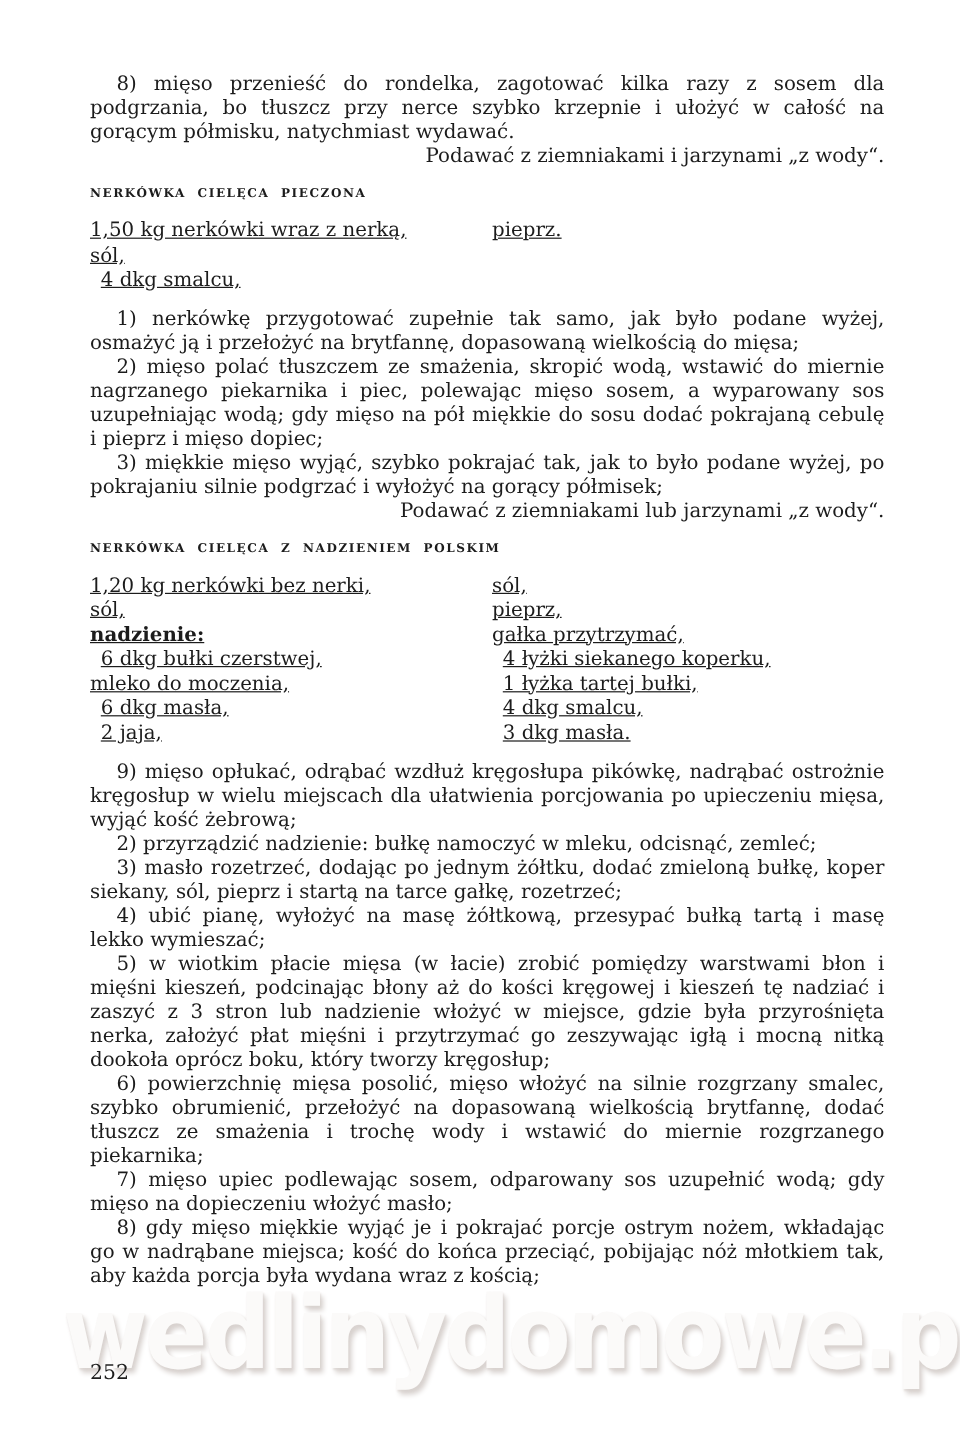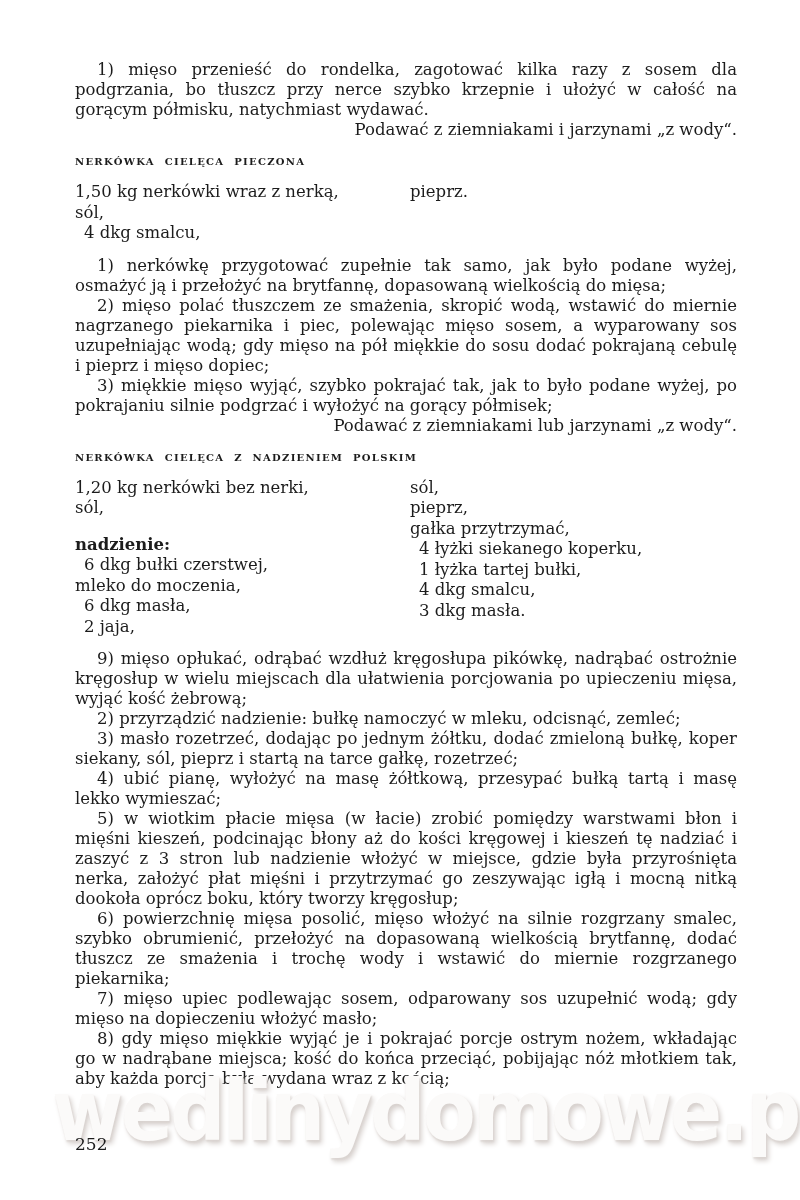--- a/index.html
+++ b/index.html
@@ -39,28 +39,29 @@
     text-align: left;
     font-size: 10px;
     font-weight: bold;
     letter-spacing: 1.3px;
     word-spacing: 5px;
   }
   .ingredients {
     display: grid;
     grid-template-columns: 335px auto;
     margin: 2px 0 12px 0;
+    text-decoration: underline;
   }
   .ing {
     font-size: 16.5px;
     line-height: 20.5px;
     white-space: nowrap;
   }
   .ing.num { padding-left: 9px; }
-  .ing.bold { font-weight: bold; margin-top: 16px; }
+  .ing.bold { font-weight: bold; }
   .steps { margin-top: 2px; }
   .pageno {
     position: absolute;
     left: 75px;
     top: 1134px;
     font-size: 17px;
     line-height: 20px;
     z-index: 2;
   }
   .watermark {
@@ -79,21 +80,21 @@
     text-shadow: 3px 4px 5px #d9d3d0, 1px 2px 2px #e4dfdc;
     white-space: nowrap;
     pointer-events: none;
   }
 </style>
 </head>
 <body>
 
 <div class="page">
 
-  <p class="para">1) mięso przenieść do rondelka, zagotować kilka razy z sosem dla podgrzania, bo tłuszcz przy nerce szybko krzepnie i ułożyć w całość na gorącym półmisku, natychmiast wydawać.</p>
+  <p class="para">8) mięso przenieść do rondelka, zagotować kilka razy z sosem dla podgrzania, bo tłuszcz przy nerce szybko krzepnie i ułożyć w całość na gorącym półmisku, natychmiast wydawać.</p>
   <p class="para serve">Podawać z ziemniakami i jarzynami „z wody“.</p>
 
   <div class="heading">NERKÓWKA CIELĘCA PIECZONA</div>
 
   <div class="ingredients">
     <div>
       <div class="ing">1,50 kg nerkówki wraz z nerką,</div>
       <div class="ing">sól,</div>
       <div class="ing num">4 dkg smalcu,</div>
     </div>

